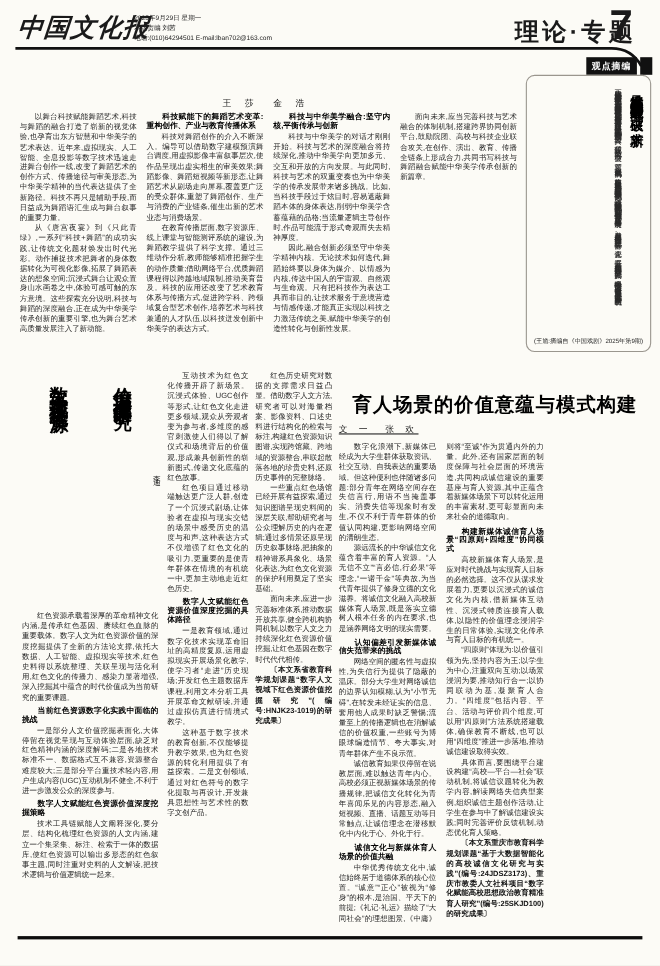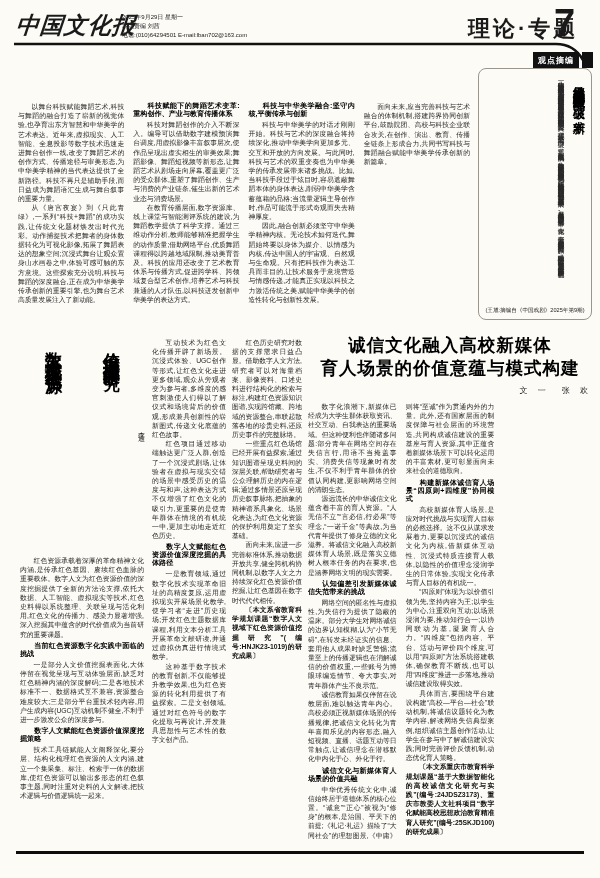--- a/index.html
+++ b/index.html
@@ -58,22 +58,22 @@
   .a1-body { position:absolute; left:18px; top:102px; width:452px; }
   
   .a2-headblock { position:absolute; left:24px; top:338px; height:214px; width:122px; }
   .a2-vtitle { writing-mode:vertical-lr; font-size:17px; font-weight:bold;
     letter-spacing:2.5px; line-height:58px; height:214px; color:#000; }
   .a2-author { position:absolute; left:112px; top:88px; writing-mode:vertical-rl;
     font-size:7px; letter-spacing:3px; color:#222; }
   
   .a3-headline { position:absolute; left:308px; top:334px; width:284px; text-align:center;
     font-size:17.5px; line-height:23px; font-weight:bold; letter-spacing:1px; color:#000; }
-  .a3-authors { position:absolute; left:308px; top:385px; width:284px; text-align:right;
-    font-size:8px; letter-spacing:4px; color:#222; }
+  .a3-authors { position:absolute; left:308px; top:385px; width:284px; text-align:left;
+    font-size:8px; letter-spacing:4px; color:#222;text-decoration:underline; }
   .a3-body { position:absolute; left:308px; top:402px; width:284px; }
   
   .bottom-rule { position:absolute; left:16px; top:851px; width:568px; height:2.5px; background:#0d0d0d; }
 </style>
 </head>
 <body>
 
 <div class="page">
 
   <div class="masthead-logo">中国文化报</div>
@@ -91,20 +91,21 @@
   <div class="digest-tag">
     <span class="bar">观点摘编</span>
     <span class="sq"></span>
   </div>
   <div class="digest-box">
     <div class="digest-title">继承发展曲牌体剧种不能单纯“突破、求新”</div>
     <div class="digest-body">曲牌体这一剧种的艺术形态是中华戏曲文化的瑰宝,如今只有少数剧种保持着曲牌联套的音乐体制,有的剧种在改革中急于求成,盲目打破曲牌格律,使唱腔失去了本剧种的韵味和气质,丢掉经典、忘掉传统,不是单纯的“突破、求新”一夜之间就能成就的。曲牌是数百年艺术实践积累的结晶,承载着独特的审美规范和文化记忆,“吃透唱腔的特征首先就是要先会唱其韵味,对剧种特色的充分把握,才是真正传承保护与发展”。发展是最高层级的传统,在此基础上去丰富、去深化、去开掘,而不是割裂传统另起炉灶;把经典剧目、经典唱段学深悟透,结合当代审美适度发展,方能使古老剧种焕发新的生机。</div>
     <div class="digest-attr">(王馗:摘编自《中国戏剧》2025年第9期)</div>
   </div>
 
+  <div class="a1-authors">王 莎　金 浩</div>
   <div class="a1-body bodytext cols4">
       <p>以舞台科技赋能舞蹈艺术,科技与舞蹈的融合打造了崭新的视觉体验,也孕育出东方智慧和中华美学的艺术表达。近年来,虚拟现实、人工智能、全息投影等数字技术迅速走进舞台创作一线,改变了舞蹈艺术的创作方式、传播途径与审美形态,为中华美学精神的当代表达提供了全新路径。科技不再只是辅助手段,而日益成为舞蹈语汇生成与舞台叙事的重要力量。</p>
       <p>从《唐宫夜宴》到《只此青绿》,一系列“科技+舞蹈”的成功实践,让传统文化题材焕发出时代光彩。动作捕捉技术把舞者的身体数据转化为可视化影像,拓展了舞蹈表达的想象空间;沉浸式舞台让观众置身山水画卷之中,体验可感可触的东方意境。这些探索充分说明,科技与舞蹈的深度融合,正在成为中华美学传承创新的重要引擎,也为舞台艺术高质量发展注入了新动能。</p>
       <h4 class="subhead">科技赋能下的舞蹈艺术变革:重构创作、产业与教育传播体系</h4>
       <p>科技对舞蹈创作的介入不断深入。编导可以借助数字建模预演舞台调度,用虚拟影像丰富叙事层次,使作品呈现出虚实相生的审美效果;舞蹈影像、舞蹈短视频等新形态,让舞蹈艺术从剧场走向屏幕,覆盖更广泛的受众群体,重塑了舞蹈创作、生产与消费的产业链条,催生出新的艺术业态与消费场景。</p>
       <p>在教育传播层面,数字资源库、线上课堂与智能测评系统的建设,为舞蹈教学提供了科学支撑。通过三维动作分析,教师能够精准把握学生的动作质量;借助网络平台,优质舞蹈课程得以跨越地域限制,推动美育普及。科技的应用还改变了艺术教育体系与传播方式,促进跨学科、跨领域复合型艺术创作,培养艺术与科技兼通的人才队伍,以科技迸发创新中华美学的表达方式。</p>
       <h4 class="subhead">科技与中华美学融合:坚守内核,平衡传承与创新</h4>
       <p>科技与中华美学的对话才刚刚开始。科技与艺术的深度融合将持续深化,推动中华美学向更加多元、交互和开放的方向发展。与此同时,科技与艺术的双重变奏也为中华美学的传承发展带来诸多挑战。比如,当科技手段过于炫目时,容易遮蔽舞蹈本体的身体表达,削弱中华美学含蓄蕴藉的品格;当流量逻辑主导创作时,作品可能流于形式奇观而失去精神厚度。</p>
       <p>因此,融合创新必须坚守中华美学精神内核。无论技术如何迭代,舞蹈始终要以身体为媒介、以情感为内核,传达中国人的宇宙观、自然观与生命观。只有把科技作为表达工具而非目的,让技术服务于意境营造与情感传递,才能真正实现以科技之力激活传统之美,赋能中华美学的创造性转化与创新性发展。</p>
       <p>面向未来,应当完善科技与艺术融合的体制机制,搭建跨界协同创新平台,鼓励院团、高校与科技企业联合攻关,在创作、演出、教育、传播全链条上形成合力,共同书写科技与舞蹈融合赋能中华美学传承创新的新篇章。</p>
@@ -128,21 +129,21 @@
       <h4 class="subhead">数字人文赋能红色资源价值深度挖掘策略</h4>
       <p>技术工具链赋能人文阐释深化,要分层、结构化梳理红色资源的人文内涵,建立一个集采集、标注、检索于一体的数据库,使红色资源可以输出多形态的红色叙事主题,同时注重对史料的人文解读,把技术逻辑与价值逻辑统一起来。</p>
     </div>
   <div class="strip bodytext" style="left:232px; top:338px; width:70px; height:510px;">
       <p>红色历史研究对数据的支撑需求日益凸显。借助数字人文方法,研究者可以对海量档案、影像资料、口述史料进行结构化的检索与标注,构建红色资源知识图谱,实现跨馆藏、跨地域的资源整合,串联起散落各地的珍贵史料,还原历史事件的完整脉络。</p>
       <p>一些重点红色场馆已经开展有益探索,通过知识图谱呈现史料间的深层关联,帮助研究者与公众理解历史的内在逻辑;通过多情景还原呈现历史叙事脉络,把抽象的精神谱系具象化、场景化表达,为红色文化资源的保护利用奠定了坚实基础。</p>
       <p>面向未来,应进一步完善标准体系,推动数据开放共享,健全跨机构协同机制,以数字人文之力持续深化红色资源价值挖掘,让红色基因在数字时代代代相传。</p>
       <p class="note">〔本文系省教育科学规划课题“数字人文视域下红色资源价值挖掘研究”(编号:HNJK23-1019)的研究成果〕</p>
     </div>
 
-  <div class="a3-headline"><span>诚信文化融入高校新媒体</span><br><span>育人场景的价值意蕴与模式构建</span></div>
+  <div class="a3-headline"><br><span>育人场景的价值意蕴与模式构建</span></div>
   <div class="a3-authors">文 一　张 欢</div>
   <div class="a3-body bodytext cols3">
       <p>数字化浪潮下,新媒体已经成为大学生群体获取资讯、社交互动、自我表达的重要场域。但这种便利也伴随诸多问题:部分青年在网络空间存在失信言行,用语不当掩盖事实、消费失信等现象时有发生,不仅不利于青年群体的价值认同构建,更影响网络空间的清朗生态。</p>
       <p>源远流长的中华诚信文化蕴含着丰富的育人资源。“人无信不立”“言必信,行必果”等理念,“一诺千金”等典故,为当代青年提供了修身立德的文化滋养。将诚信文化融入高校新媒体育人场景,既是落实立德树人根本任务的内在要求,也是涵养网络文明的现实需要。</p>
       <h4 class="subhead">认知偏差引发新媒体诚信失范带来的挑战</h4>
       <p>网络空间的匿名性与虚拟性,为失信行为提供了隐蔽的温床。部分大学生对网络诚信的边界认知模糊,认为“小节无碍”,在转发未经证实的信息、套用他人成果时缺乏警惕;流量至上的传播逻辑也在消解诚信的价值权重,一些账号为博眼球编造情节、夸大事实,对青年群体产生不良示范。</p>
       <p>诚信教育如果仅停留在说教层面,难以触达青年内心。高校必须正视新媒体场景的传播规律,把诚信文化转化为青年喜闻乐见的内容形态,融入短视频、直播、话题互动等日常触点,让诚信理念在潜移默化中内化于心、外化于行。</p>
       <h4 class="subhead">诚信文化与新媒体育人场景的价值共融</h4>
       <p>中华优秀传统文化中,诚信始终居于道德体系的核心位置。“诚意”“正心”被视为“修身”的根本,是治国、平天下的前提;《礼记·礼运》描绘了“大同社会”的理想图景,《中庸》则将“至诚”作为贯通内外的力量。此外,还有国家层面的制度保障与社会层面的环境营造,共同构成诚信建设的重要基座与育人资源,其中正蕴含着新媒体场景下可以转化运用的丰富素材,更可彰显面向未来社会的道德取向。</p>
       <h4 class="subhead">构建新媒体诚信育人场景“四原则+四维度”协同模式</h4>

